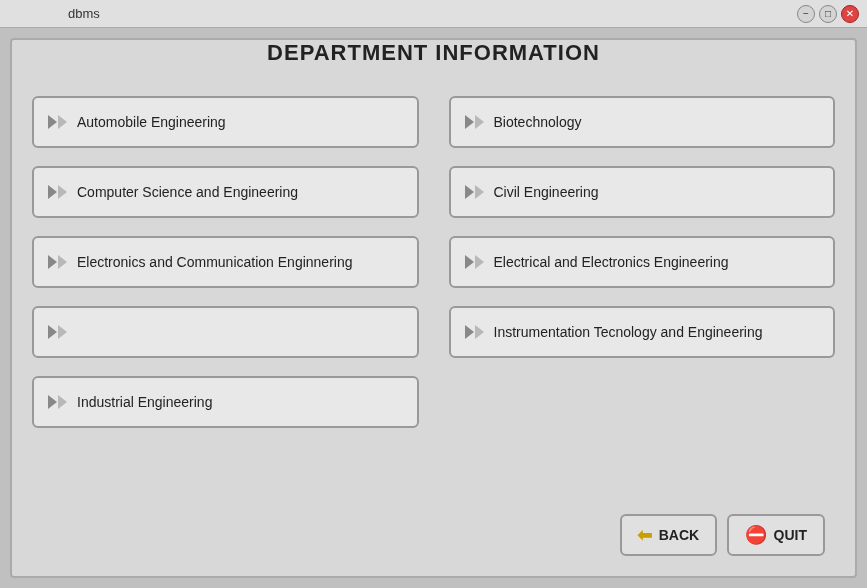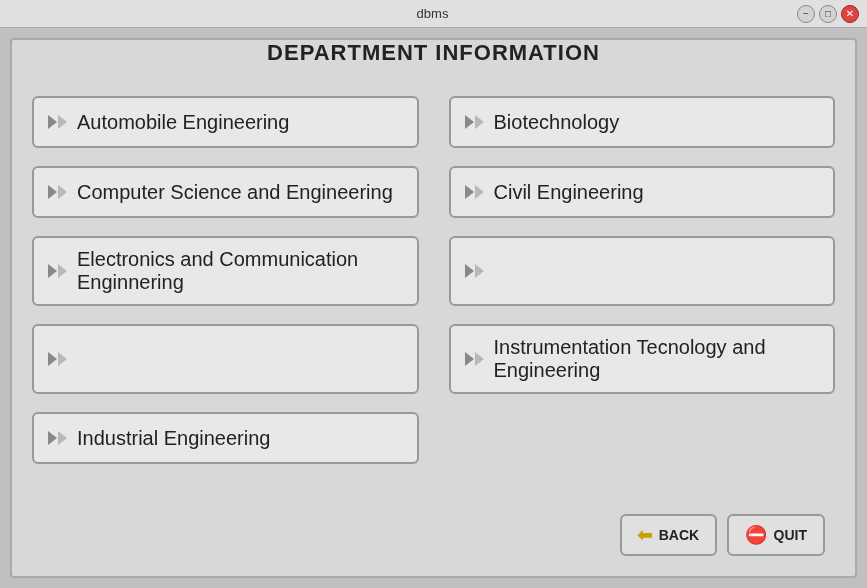--- a/index.html
+++ b/index.html
@@ -17,21 +17,20 @@
       display: flex;
       align-items: center;
       justify-content: space-between;
       padding: 4px 8px;
       border-bottom: 1px solid #aaa;
       height: 28px;
     }
 
     .title-bar-title {
       flex: 1;
-      text-align: center;
       font-size: 13px;
       color: #333;
     }
 
     .title-bar-controls {
       display: flex;
       gap: 4px;
     }
 
     .title-bar-btn {
@@ -76,21 +75,21 @@
     }
 
     .dept-button {
       display: flex;
       align-items: center;
       background: #e8e8e8;
       border: 2px solid #999;
       border-radius: 6px;
       padding: 10px 14px;
       cursor: pointer;
-      font-size: 20px;
+      font-size: 14px;
       color: #222;
       text-align: left;
       min-height: 52px;
       transition: background 0.1s;
     }
 
     .btn-icon {
       display: flex;
       align-items: center;
       margin-right: 10px;
@@ -211,20 +210,21 @@
       </span>
       <span>Electronics and Communication Enginnering</span>
     </button>
       <button class="dept-button">
       <span class="btn-icon">
         <span class="arrow-pair">
           <span class="arrow-shape"></span>
           <span class="arrow-shape" style="opacity:0.5;"></span>
         </span>
       </span>
+      <span>Electrical and Electronics Engineering</span>
     </button>
       <button class="dept-button">
       <span class="btn-icon">
         <span class="arrow-pair">
           <span class="arrow-shape"></span>
           <span class="arrow-shape" style="opacity:0.5;"></span>
         </span>
       </span>
     </button>
       <button class="dept-button">

